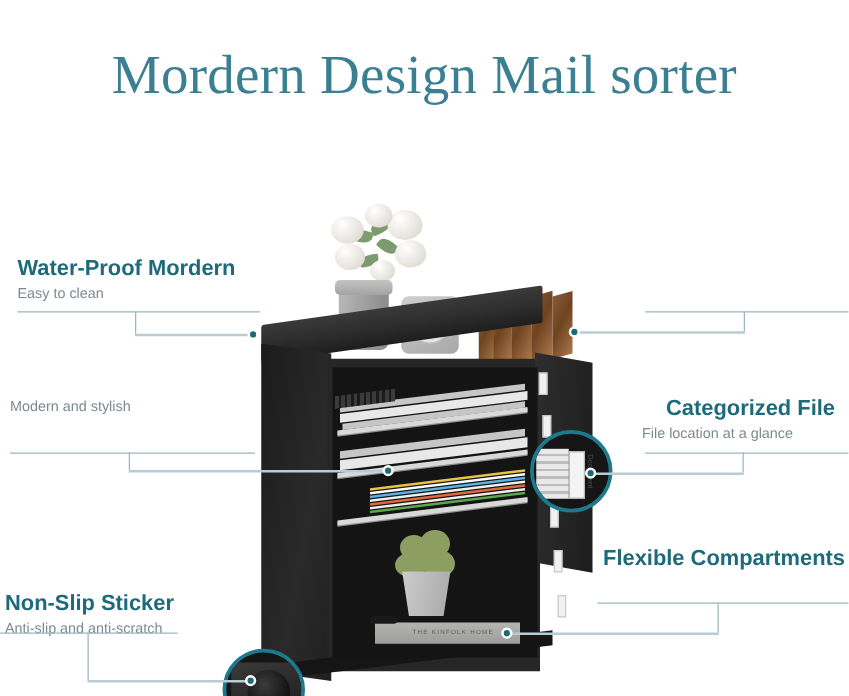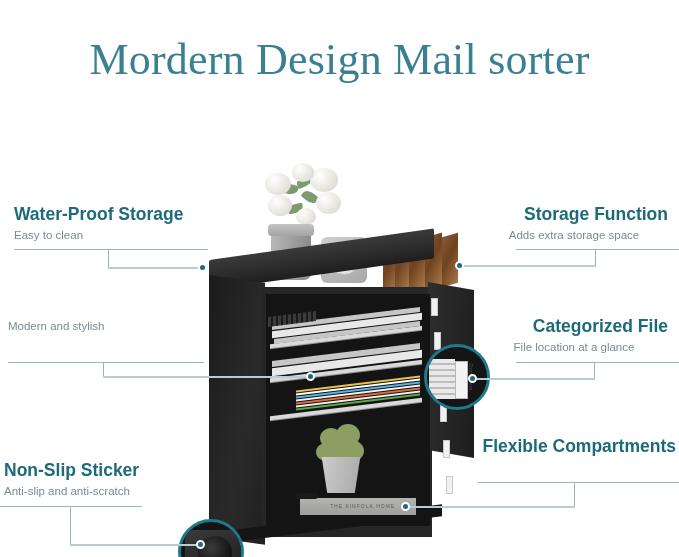--- a/index.html
+++ b/index.html
@@ -362,49 +362,45 @@
       <div class="bubble-tag-text">Document</div>
     </div>
   </div>
 
   <div class="bubble" id="bubble-foot">
     <div class="foot-base"></div>
     <div class="foot-rubber"></div>
   </div>
 
   <div class="callout left" style="left:14px;top:172px;width:190px;">
-    <div class="head">Water-Proof Storage</div>
+    <div class="head">Water-Proof Mordern</div>
     <div class="sub">Easy to clean</div>
   </div>
   <div class="rule" style="left:14px;top:217px;width:194px;"></div>
   <div class="seg-v" style="left:108px;top:217px;height:18px;"></div>
   <div class="seg-h thick" style="left:108px;top:235px;width:95px;"></div>
   <div class="dot" style="left:198px;top:231px;"></div>
 
   <div class="callout left" style="left:8px;top:284px;width:196px;">
     <div class="sub">Modern and stylish</div>
   </div>
   <div class="rule" style="left:8px;top:330px;width:196px;"></div>
   <div class="seg-v" style="left:103px;top:330px;height:14px;"></div>
   <div class="seg-h thick" style="left:103px;top:344px;width:208px;"></div>
   <div class="dot" style="left:306px;top:340px;"></div>
 
-  <div class="callout left" style="left:4px;top:428px;width:180px;">
+  <div class="callout left" style="left:4px;top:440px;width:180px;">
     <div class="head">Non-Slip Sticker</div>
     <div class="sub">Anti-slip and anti-scratch</div>
   </div>
   <div class="rule" style="left:0px;top:474px;width:142px;"></div>
   <div class="seg-v" style="left:70px;top:474px;height:38px;"></div>
   <div class="seg-h thick" style="left:70px;top:512px;width:130px;"></div>
   <div class="dot" style="left:196px;top:508px;"></div>
 
-  <div class="callout right" style="left:480px;top:172px;width:188px;">
-    <div class="head">Storage Function</div>
-    <div class="sub">Adds extra storage space</div>
-  </div>
   <div class="rule" style="left:516px;top:217px;width:163px;"></div>
   <div class="seg-v" style="left:595px;top:217px;height:16px;"></div>
   <div class="seg-h thick" style="left:462px;top:233px;width:134px;"></div>
   <div class="dot" style="left:455px;top:229px;"></div>
 
   <div class="callout right" style="left:480px;top:284px;width:188px;">
     <div class="head">Categorized File</div>
     <div class="sub">File location at a glance</div>
   </div>
   <div class="rule" style="left:516px;top:330px;width:163px;"></div>

